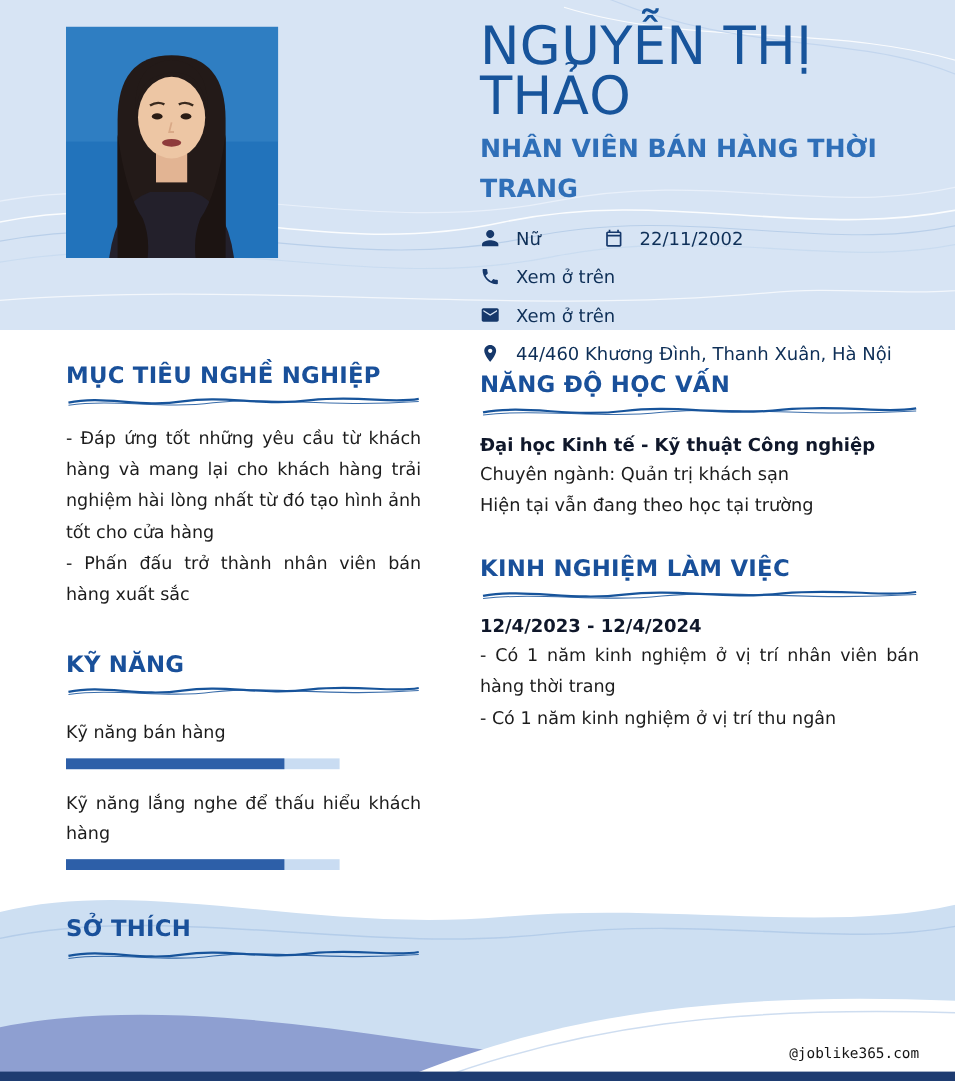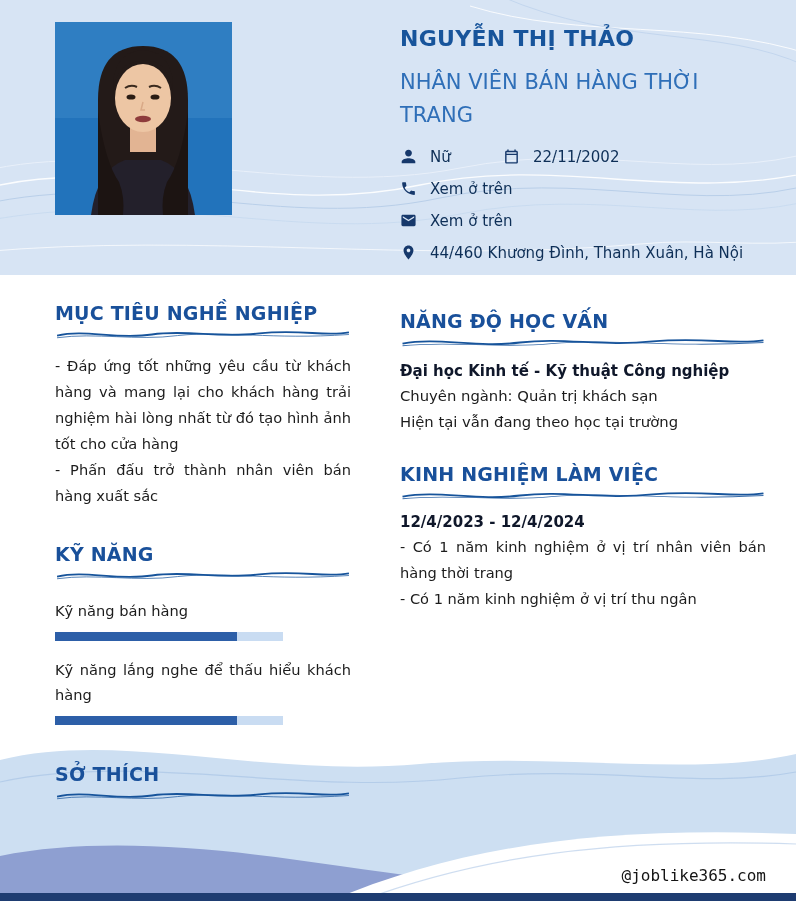--- a/index.html
+++ b/index.html
@@ -13,22 +13,22 @@
   .page{
     position:relative;width:796px;height:901px;background:#ffffff;overflow:hidden;
     font-family:"DejaVu Sans","Liberation Sans",sans-serif;color:var(--body-text);
   }
   
   .header{position:absolute;top:0;left:0;width:796px;height:275px;background:var(--header-bg);}
   .header-deco{position:absolute;top:0;left:0;width:100%;height:100%;}
   .photo{position:absolute;top:22px;left:55px;width:177px;height:193px;overflow:hidden;}
   .photo svg{display:block;width:100%;height:100%;}
   .header-content{position:absolute;top:18px;left:400px;width:370px;}
-  .name{margin:0;font-size:22px;line-height:42px;font-weight:700;color:var(--accent-dark);letter-spacing:.3px;}
-  .job-title{margin-top:6px;width:340px;font-size:21px;line-height:33px;color:var(--accent-mid);font-weight:400;}
+  .name{margin:0;font-size:44px;line-height:42px;font-weight:400;color:var(--accent-dark);letter-spacing:.3px;}
+  .job-title{margin-top:6px;width:340px;font-size:21px;line-height:33px;color:var(--accent-mid);font-weight:700;}
   .info{margin-top:16px;}
   .info-row{display:flex;align-items:center;margin-top:15px;height:17px;}
   .cell{display:flex;align-items:center;gap:13px;font-size:15px;color:var(--info-text);}
   .cell.first{width:103px;}
   .icn{width:17px;height:17px;display:inline-flex;}
   .icn svg{width:17px;height:17px;fill:var(--icon-color);}
   
   .body{position:absolute;top:296px;left:0;width:796px;display:flex;z-index:2;}
   .col-left{width:296px;margin-left:55px;padding-top:6px;}
   .col-right{width:366px;margin-left:49px;padding-top:14px;}
@@ -47,21 +47,21 @@
   .bold-line{font-size:15px;line-height:24px;font-weight:700;color:#0f172a;}
   .line{font-size:14.8px;line-height:26px;color:var(--body-text);}
   .edu-block{margin-top:10px;}
   .exp-block{margin-top:8px;}
   
   .bottom-deco{position:absolute;left:0;bottom:0;width:796px;height:215px;z-index:1;pointer-events:none;}
   .bottom-deco svg{display:block;width:100%;height:100%;}
   .bottom-bar{position:absolute;left:0;bottom:0;width:796px;height:8px;background:var(--bottom-bar);z-index:3;}
   .watermark{
     position:absolute;right:30px;bottom:16px;z-index:4;
-    font-family:"DejaVu Sans Mono","Liberation Mono",monospace;font-size:16px;color:#141414;
+    font-family:"DejaVu Sans Mono","Liberation Mono",monospace;font-size:12px;color:#141414;
   }
 </style>
 </head>
 <body>
 
 <div class="page">
 
   <header class="header">
     <svg class="header-deco" viewBox="0 0 796 275" preserveAspectRatio="none">
       <path d="M-20,190 C120,150 260,220 420,185 C560,155 680,205 820,170" stroke="#ffffff" stroke-width="1.3" fill="none" opacity="0.9"></path>

